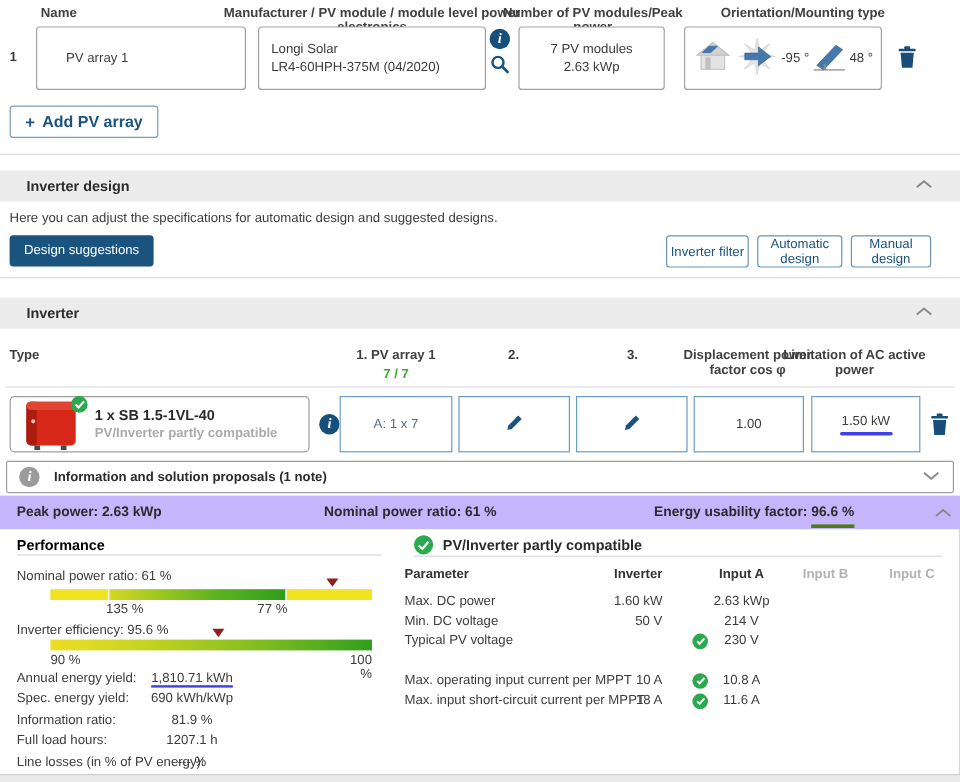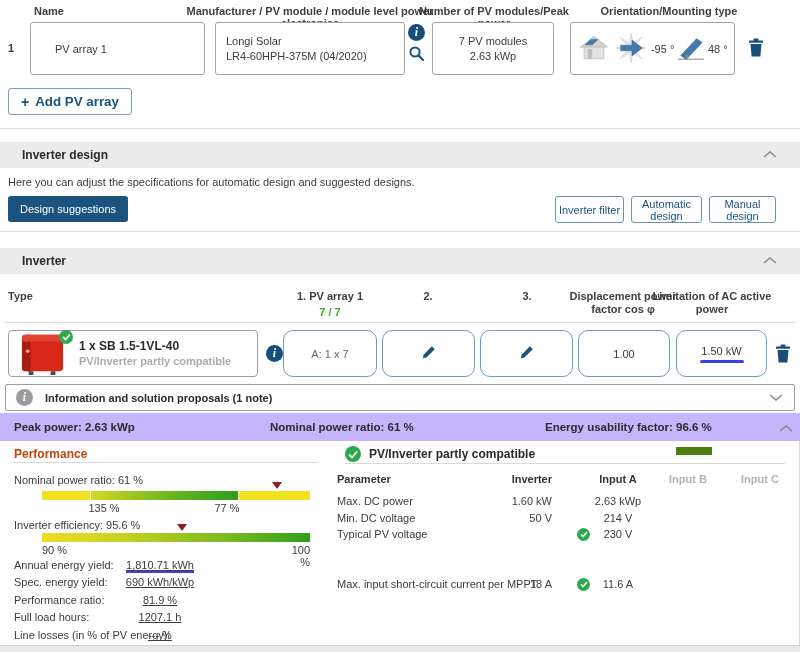--- a/index.html
+++ b/index.html
@@ -47,54 +47,54 @@
     border-radius:3px; padding:0 12px; font-size:11px; cursor:pointer; font-family:inherit; }
   .btn-outline { position:absolute; height:27px; background:#fff; color:#1a537d;
     border:1px solid #6f93ad; border-radius:3px; font-size:11px; display:flex; align-items:center;
     justify-content:center; cursor:pointer; font-family:inherit; }
 
   
   #secC { position:absolute; top:242px; left:0; width:800px; height:171px; }
   #secC .section-header { top:6px; }
   .inv-colhead { position:absolute; top:48px; width:120px; text-align:center; font-weight:bold;
     color:#404040; line-height:13px; }
-  .inv-box { position:absolute; top:88px; height:47px; border:1px solid #6c9cc0; border-radius:10px;
+  .inv-box { position:absolute; top:88px; height:47px; border:1px solid #6c9cc0; border-radius:0;
     background:#fff; display:flex; align-items:center; justify-content:center; }
   #inverter-type-box { left:8px; width:250px; border:1px solid #9e9e9e; border-radius:4px;
     justify-content:flex-start; padding-left:8px; gap:10px; }
   .inv-img-wrap { position:relative; width:52px; height:44px; flex:0 0 auto; }
   .inv-img-wrap .check-badge { position:absolute; top:-2px; right:-4px; }
   .blue-underline-bar { width:44px; height:3px; border-radius:2px; background:#4040e8; margin:3px auto 0; }
 
   #info-bar { position:absolute; left:5px; top:142px; width:790px; height:27px;
     border:1px solid #9e9e9e; border-radius:2px; background:#fff; display:flex; align-items:center;
     padding:0 10px; gap:12px; cursor:pointer; }
   #info-bar .note-text { font-weight:bold; color:#2b2b2b; }
   #info-bar .chev { margin-left:auto; }
 
   
   #secD { position:absolute; top:413px; left:0; width:800px; height:28px; background:#c4b5fd;
     display:flex; align-items:center; }
   #secD .sum-item { position:absolute; font-weight:bold; color:#2b2b2b; font-size:11.5px; }
-  .changed-underline { border-bottom:8px solid #4d7c0f; padding-bottom:14px; }
+  .changed-underline { border-bottom:3px solid #4d7c0f; padding-bottom:4px; }
 
   
   #secE { position:absolute; top:441px; left:0; width:800px; height:204px; border-right:1px solid #d9d9d9; }
-  #perf-title { position:absolute; left:14px; top:6px; color:#c2410c; font-weight:bold; font-size:12px;text-align:right; }
+  #perf-title { position:absolute; left:14px; top:6px; color:#000000; font-weight:bold; font-size:12px;text-align:right; }
   .rule { position:absolute; height:1px; background:#d9d9d9; }
 
   .gauge { position:absolute; left:42px; width:268px; height:9px; display:flex; }
   .gauge .seg { height:100%; }
   .gauge-marker { position:absolute; width:0; height:0; transform:translateX(-50%);
     border-left:5px solid transparent; border-right:5px solid transparent; border-top:7px solid #8e1f1f; }
   .gauge-tick { position:absolute; transform:translateX(-50%); color:#3c3c3c; }
 
   .metric-row { position:absolute; left:14px; width:300px; }
   .metric-row .m-label { position:absolute; left:0; }
-  .metric-row .m-value { position:absolute; left:86px; width:120px; text-align:center;text-decoration:underline; }
+  .metric-row .m-value { position:absolute; left:86px; width:120px; text-align:center; }
   .changed-link { border-bottom:2px solid #4040e8; padding-bottom:0px; }
 
   #compat-title-wrap { position:absolute; left:345px; top:5px; display:flex; align-items:center; gap:8px; }
   #compat-title-wrap .t { font-weight:bold; font-size:12px; color:#2b2b2b; }
   .ct-row { position:absolute; left:337px; width:440px; height:14px;padding-left:28px; }
   .ct-param { position:absolute; left:0; }
   .ct-inverter { position:absolute; left:115px; width:100px; text-align:right; }
   .ct-check { position:absolute; left:240px; top:0px; }
   .ct-inputa { position:absolute; left:252px; width:58px; text-align:center; }
   .ct-inputb { position:absolute; left:321px; width:60px; text-align:center; }
@@ -339,21 +339,21 @@
 
     <div class="metric-row" style="top:118px;">
       <span class="m-label">Annual energy yield:</span>
       <span class="m-value"><span class="changed-link">1,810.71 kWh</span></span>
     </div>
     <div class="metric-row" style="top:135px;">
       <span class="m-label">Spec. energy yield:</span>
       <span class="m-value">690 kWh/kWp</span>
     </div>
     <div class="metric-row" style="top:153px;">
-      <span class="m-label">Performance ratio:</span>
+      <span class="m-label">Information ratio:</span>
       <span class="m-value">81.9 %</span>
     </div>
     <div class="metric-row" style="top:170px;">
       <span class="m-label">Full load hours:</span>
       <span class="m-value">1207.1 h</span>
     </div>
     <div class="metric-row" style="top:188px;">
       <span class="m-label">Line losses (in % of PV energy):</span>
       <span class="m-value">--- %</span>
     </div>
@@ -389,20 +389,30 @@
     <div class="ct-row" style="top:87px;">
       <span class="ct-param">Typical PV voltage</span>
       <span class="ct-inverter"></span>
       <span class="ct-check check-badge" style="width:13px; height:13px;">
         <svg width="8" height="7">
             <polyline points="1,3.5 3,5.5 7,1" stroke="#fff" stroke-width="1.6" fill="none"></polyline>
           </svg>
       </span>
       <span class="ct-inputa">230 V</span>
     </div>
+    <div class="ct-row" style="top:120px;">
+      <span class="ct-param">Max. operating input current per MPPT</span>
+      <span class="ct-inverter">10 A</span>
+      <span class="ct-check check-badge" style="width:13px; height:13px;">
+        <svg width="8" height="7">
+            <polyline points="1,3.5 3,5.5 7,1" stroke="#fff" stroke-width="1.6" fill="none"></polyline>
+          </svg>
+      </span>
+      <span class="ct-inputa">10.8 A</span>
+    </div>
     <div class="ct-row" style="top:136.5px;">
       <span class="ct-param">Max. input short-circuit current per MPPT</span>
       <span class="ct-inverter">18 A</span>
       <span class="ct-check check-badge" style="width:13px; height:13px;">
         <svg width="8" height="7">
             <polyline points="1,3.5 3,5.5 7,1" stroke="#fff" stroke-width="1.6" fill="none"></polyline>
           </svg>
       </span>
       <span class="ct-inputa">11.6 A</span>
     </div>

